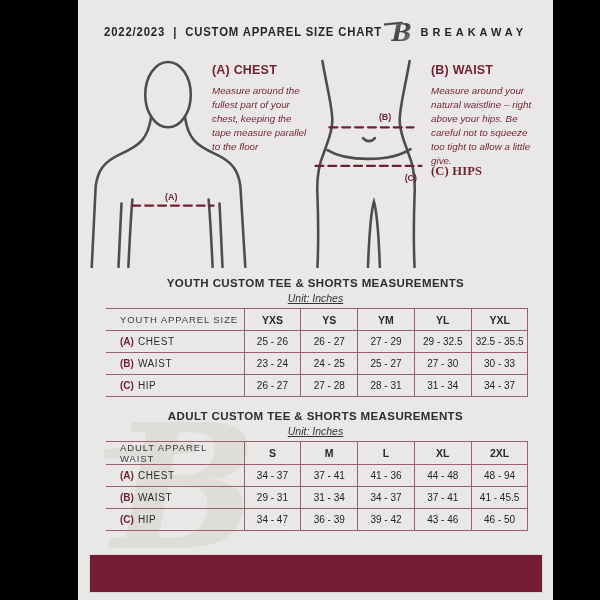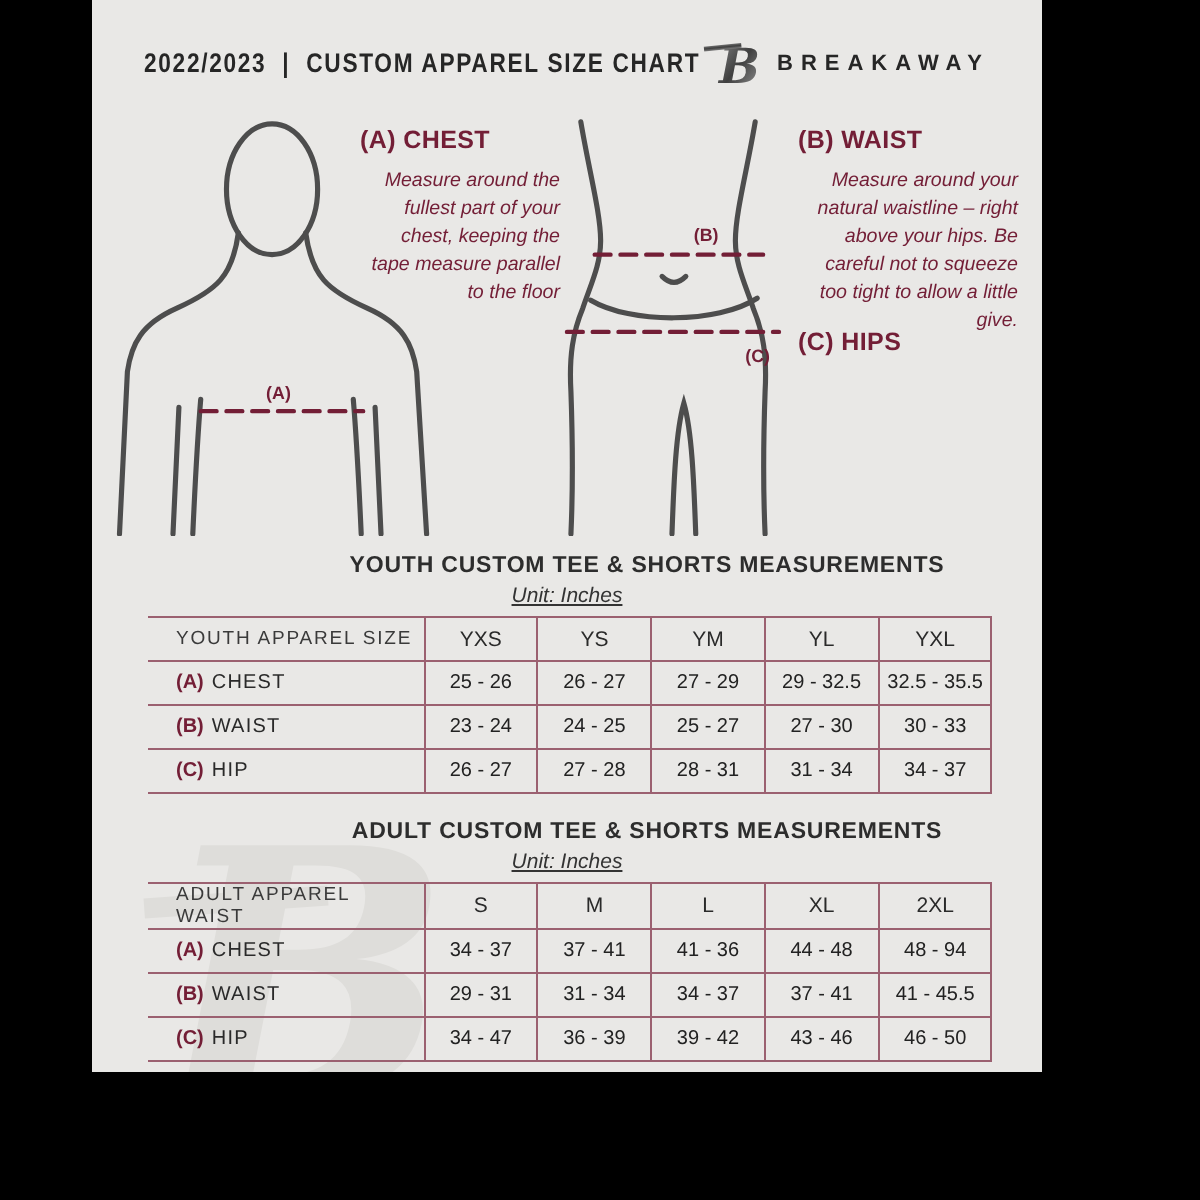--- a/index.html
+++ b/index.html
@@ -2,62 +2,62 @@
 <html style="--maroon: #731e36; --table_border: #9b6070; --page_bg: #e9e8e6;"><head>
 <meta charset="utf-8">
 <style>
   html,body { margin:0; padding:0; }
   body {
     width:600px; height:600px; background:#000;
     position:relative; overflow:hidden;
     font-family:"Liberation Sans", sans-serif;
   }
   .page {
-    position:absolute; left:46px; top:0; width:475px; height:536px;
+    position:absolute; left:78px; top:0; width:475px; height:600px;
     background:var(--page_bg, #e9e8e6); overflow:hidden;
   }
   
   .header { position:absolute; left:26px; right:26px; top:18px; height:30px; z-index:2; }
   .header-title {
     position:absolute; left:0; top:6px; white-space:pre;
     font-size:13.5px; font-weight:bold; letter-spacing:1px; color:#262626;
     transform:scaleX(0.84); transform-origin:left center;
   }
   .brand { position:absolute; right:0; top:0; display:flex; align-items:center; gap:7px; }
   .brand-logo { width:32px; height:28px; }
   .brand-name { font-size:11px; font-weight:bold; letter-spacing:4px; color:#262626; }
   
   .fig { position:absolute; z-index:1; }
   .fig path, .fig ellipse { fill:none; stroke:#4d4d4d; stroke-width:2.6; stroke-linecap:round; }
   .fig .dash { stroke:var(--maroon,#731e36); stroke-width:2.2; stroke-dasharray:8 5; }
   .fig text { font-family:"Liberation Sans",sans-serif; font-size:9px; font-weight:bold; fill:var(--maroon,#731e36); }
   .measure { position:absolute; width:104px; z-index:2; color:var(--maroon,#731e36); }
   .measure h3 { margin:0 0 7px 0; font-size:12.5px; font-weight:bold; letter-spacing:0.2px; }
-  .measure p { margin:0; font-size:9.8px; font-style:italic; line-height:1.42;text-align:right; }
+  .measure p { margin:0; font-size:9.8px; font-style:italic; line-height:1.42; }
   .measure-a { left:134px; top:63px; width:100px; }
   .measure-b { left:353px; top:63px; width:110px; }
-  .measure-c { left:353px; top:164px; width:112px; }
+  .measure-c { left:353px; top:164px; width:112px;font-family:Liberation Serif, serif; }
   
   .tbl-title { position:absolute; left:0; width:100%; text-align:center; z-index:2;
-    font-size:11.5px; font-weight:bold; letter-spacing:0.4px; color:#2d2d2d;margin-left:40px; }
+    font-size:11.5px; font-weight:bold; letter-spacing:0.4px; color:#2d2d2d; }
   .tbl-unit  { position:absolute; left:0; width:100%; text-align:center; z-index:2;
     font-size:10.5px; font-style:italic; color:#333;text-decoration:underline; }
   .t1-title { top:277px; } .t1-unit { top:292px; }
   .t2-title { top:410px; } .t2-unit { top:425px; }
   .size-table { position:absolute; left:28px; width:422px; border-collapse:collapse;
     table-layout:fixed; z-index:2; background:transparent; }
   .size-table.youth { top:308px; }
   .size-table.adult { top:441px; }
   .size-table th, .size-table td {
     height:21px; padding:0; text-align:center; vertical-align:middle;
     border-top:1px solid var(--table_border,#9b6070);
     border-bottom:1px solid var(--table_border,#9b6070);
     font-size:10px; color:#222; background:transparent;margin-top:48px;
   }
-  .size-table th { font-weight:normal; font-size:10.5px; color:#2a2a2a; }
+  .size-table th { font-weight:bold; font-size:10.5px; color:#2a2a2a; }
   .size-table th.label-col {
     font-weight:normal; font-size:9.5px; letter-spacing:0.9px; color:#3a3a3a;
   }
   .size-table .label-col { text-align:left; padding-left:14px; }
   .size-table td:not(.label-col), .size-table th:not(.label-col) {
     border-left:1px solid var(--table_border,#9b6070);
   }
   .size-table td:last-child, .size-table th:last-child {
     border-right:1px solid var(--table_border,#9b6070);
   }

